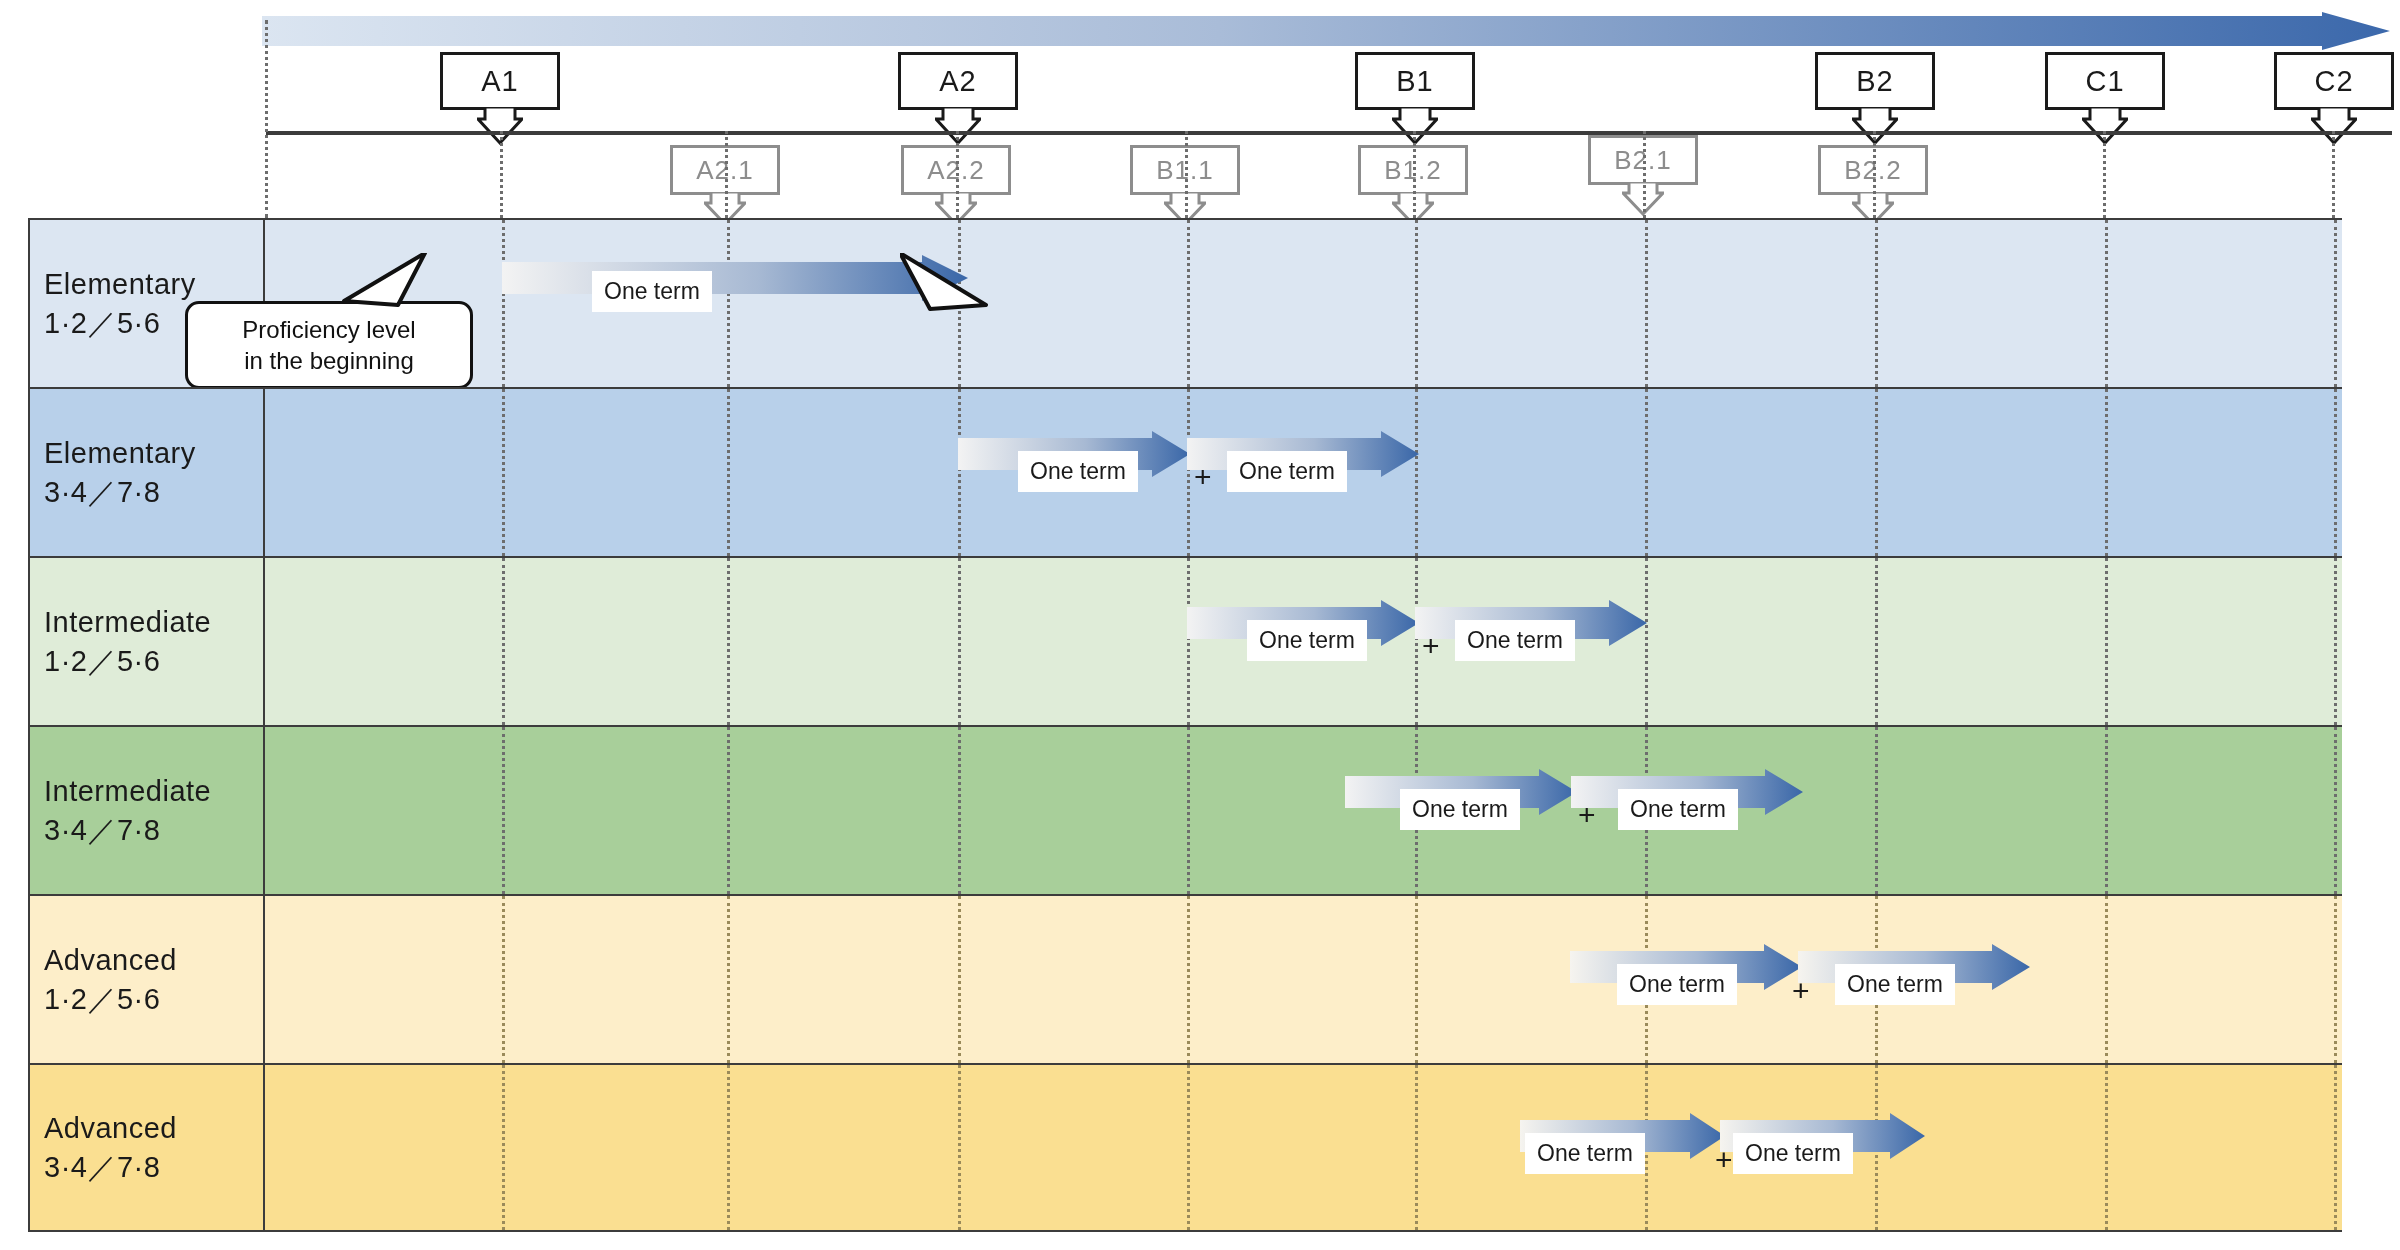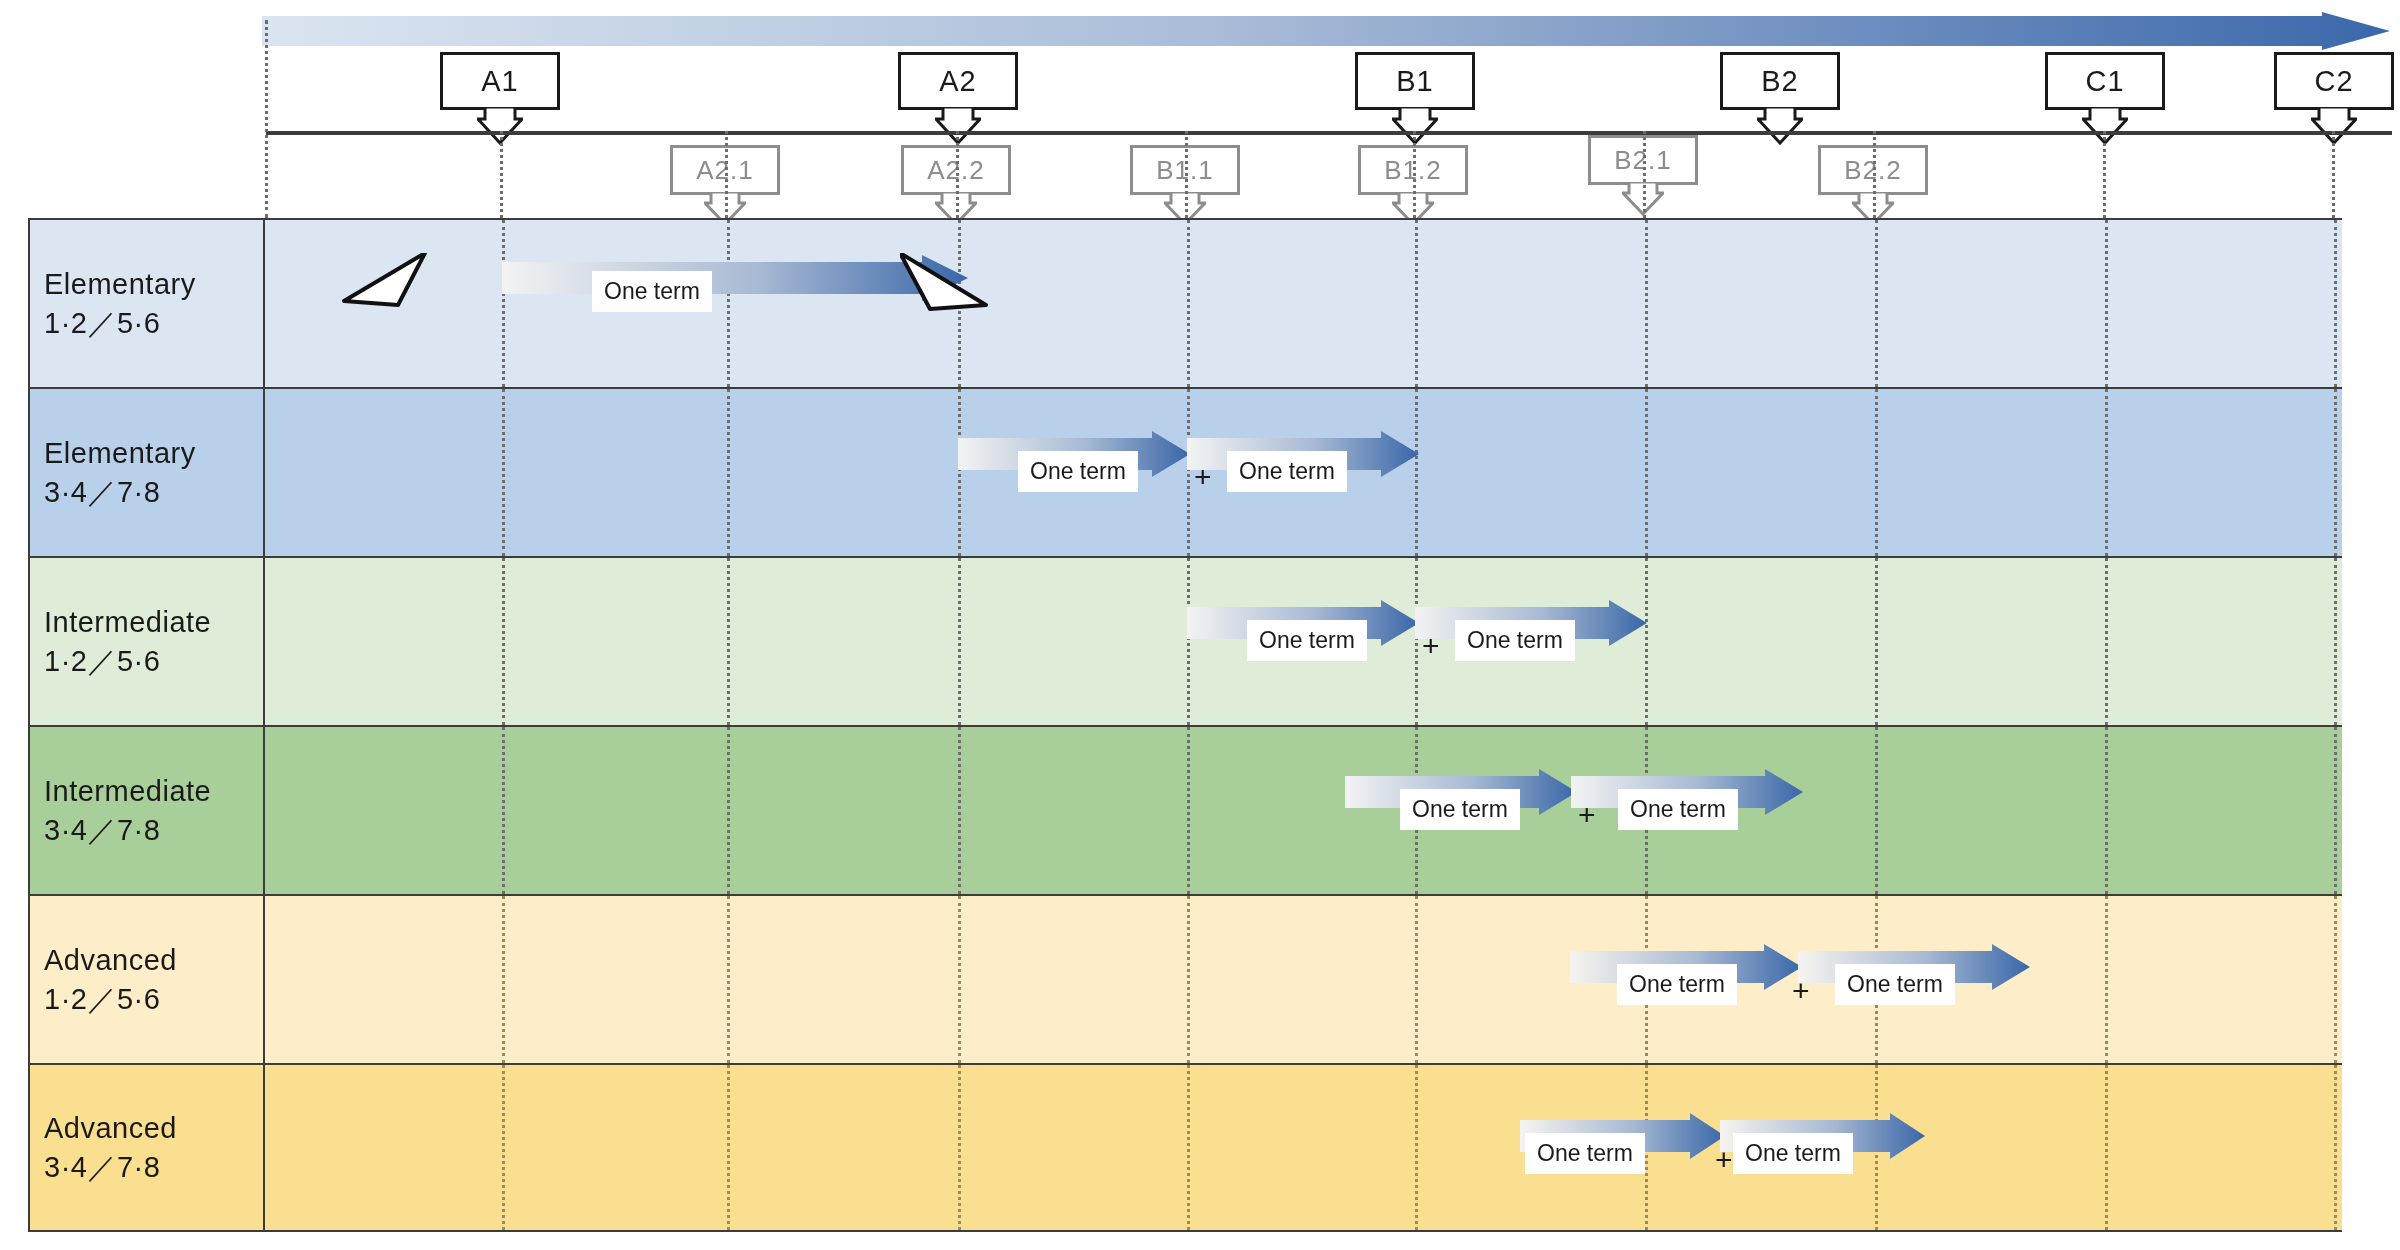--- a/index.html
+++ b/index.html
@@ -124,21 +124,21 @@
     </span>
   </div>
   <div class="lvlbox" style="left:1355px;top:52px">
     <span>B1</span>
     <span class="stem">
       <svg width="46" height="38" viewBox="0 0 46 38">
           <polygon points="8,0 8,12 1,12 23,36 45,12 38,12 38,0" fill="#fff" stroke="#1a1a1a" stroke-width="3"></polygon>
         </svg>
     </span>
   </div>
-  <div class="lvlbox" style="left:1720px;top:52px">
+  <div class="lvlbox" style="left:1815px;top:52px">
     <span>B2</span>
     <span class="stem">
       <svg width="46" height="38" viewBox="0 0 46 38">
           <polygon points="8,0 8,12 1,12 23,36 45,12 38,12 38,0" fill="#fff" stroke="#1a1a1a" stroke-width="3"></polygon>
         </svg>
     </span>
   </div>
   <div class="lvlbox" style="left:2045px;top:52px">
     <span>C1</span>
     <span class="stem">
@@ -243,20 +243,22 @@
               <stop offset="0%" stop-color="#f3f3f3"></stop>
                   <stop offset="55%" stop-color="#a7b9d3"></stop>
                   <stop offset="100%" stop-color="#3a67a8"></stop>
             </linearGradient>
               </defs>
             <polygon points="0,7 420,7 420,0 466,23 420,46 420,39 0,39" fill="url(#ag1)"></polygon>
           </svg>
         </div>
         <div class="termlabel" style="left:327px;top:51px">One term</div>
 
+        <div class="callout" style="left:-80px;top:81px;width:250px">Proficiency level
+in the beginning</div>
         <svg class="tail" style="left:35px;top:33px" width="130" height="60">
           <polygon points="125,0 98,52 44,48" fill="#fff" stroke="#111" stroke-width="4" stroke-linejoin="round"></polygon>
         </svg>
 
         <svg class="tail" style="left:635px;top:33px" width="135" height="62">
           <polygon points="0,0 86,52 30,56" fill="#fff" stroke="#111" stroke-width="4" stroke-linejoin="round"></polygon>
         </svg>
       </div>
     </div>
 

